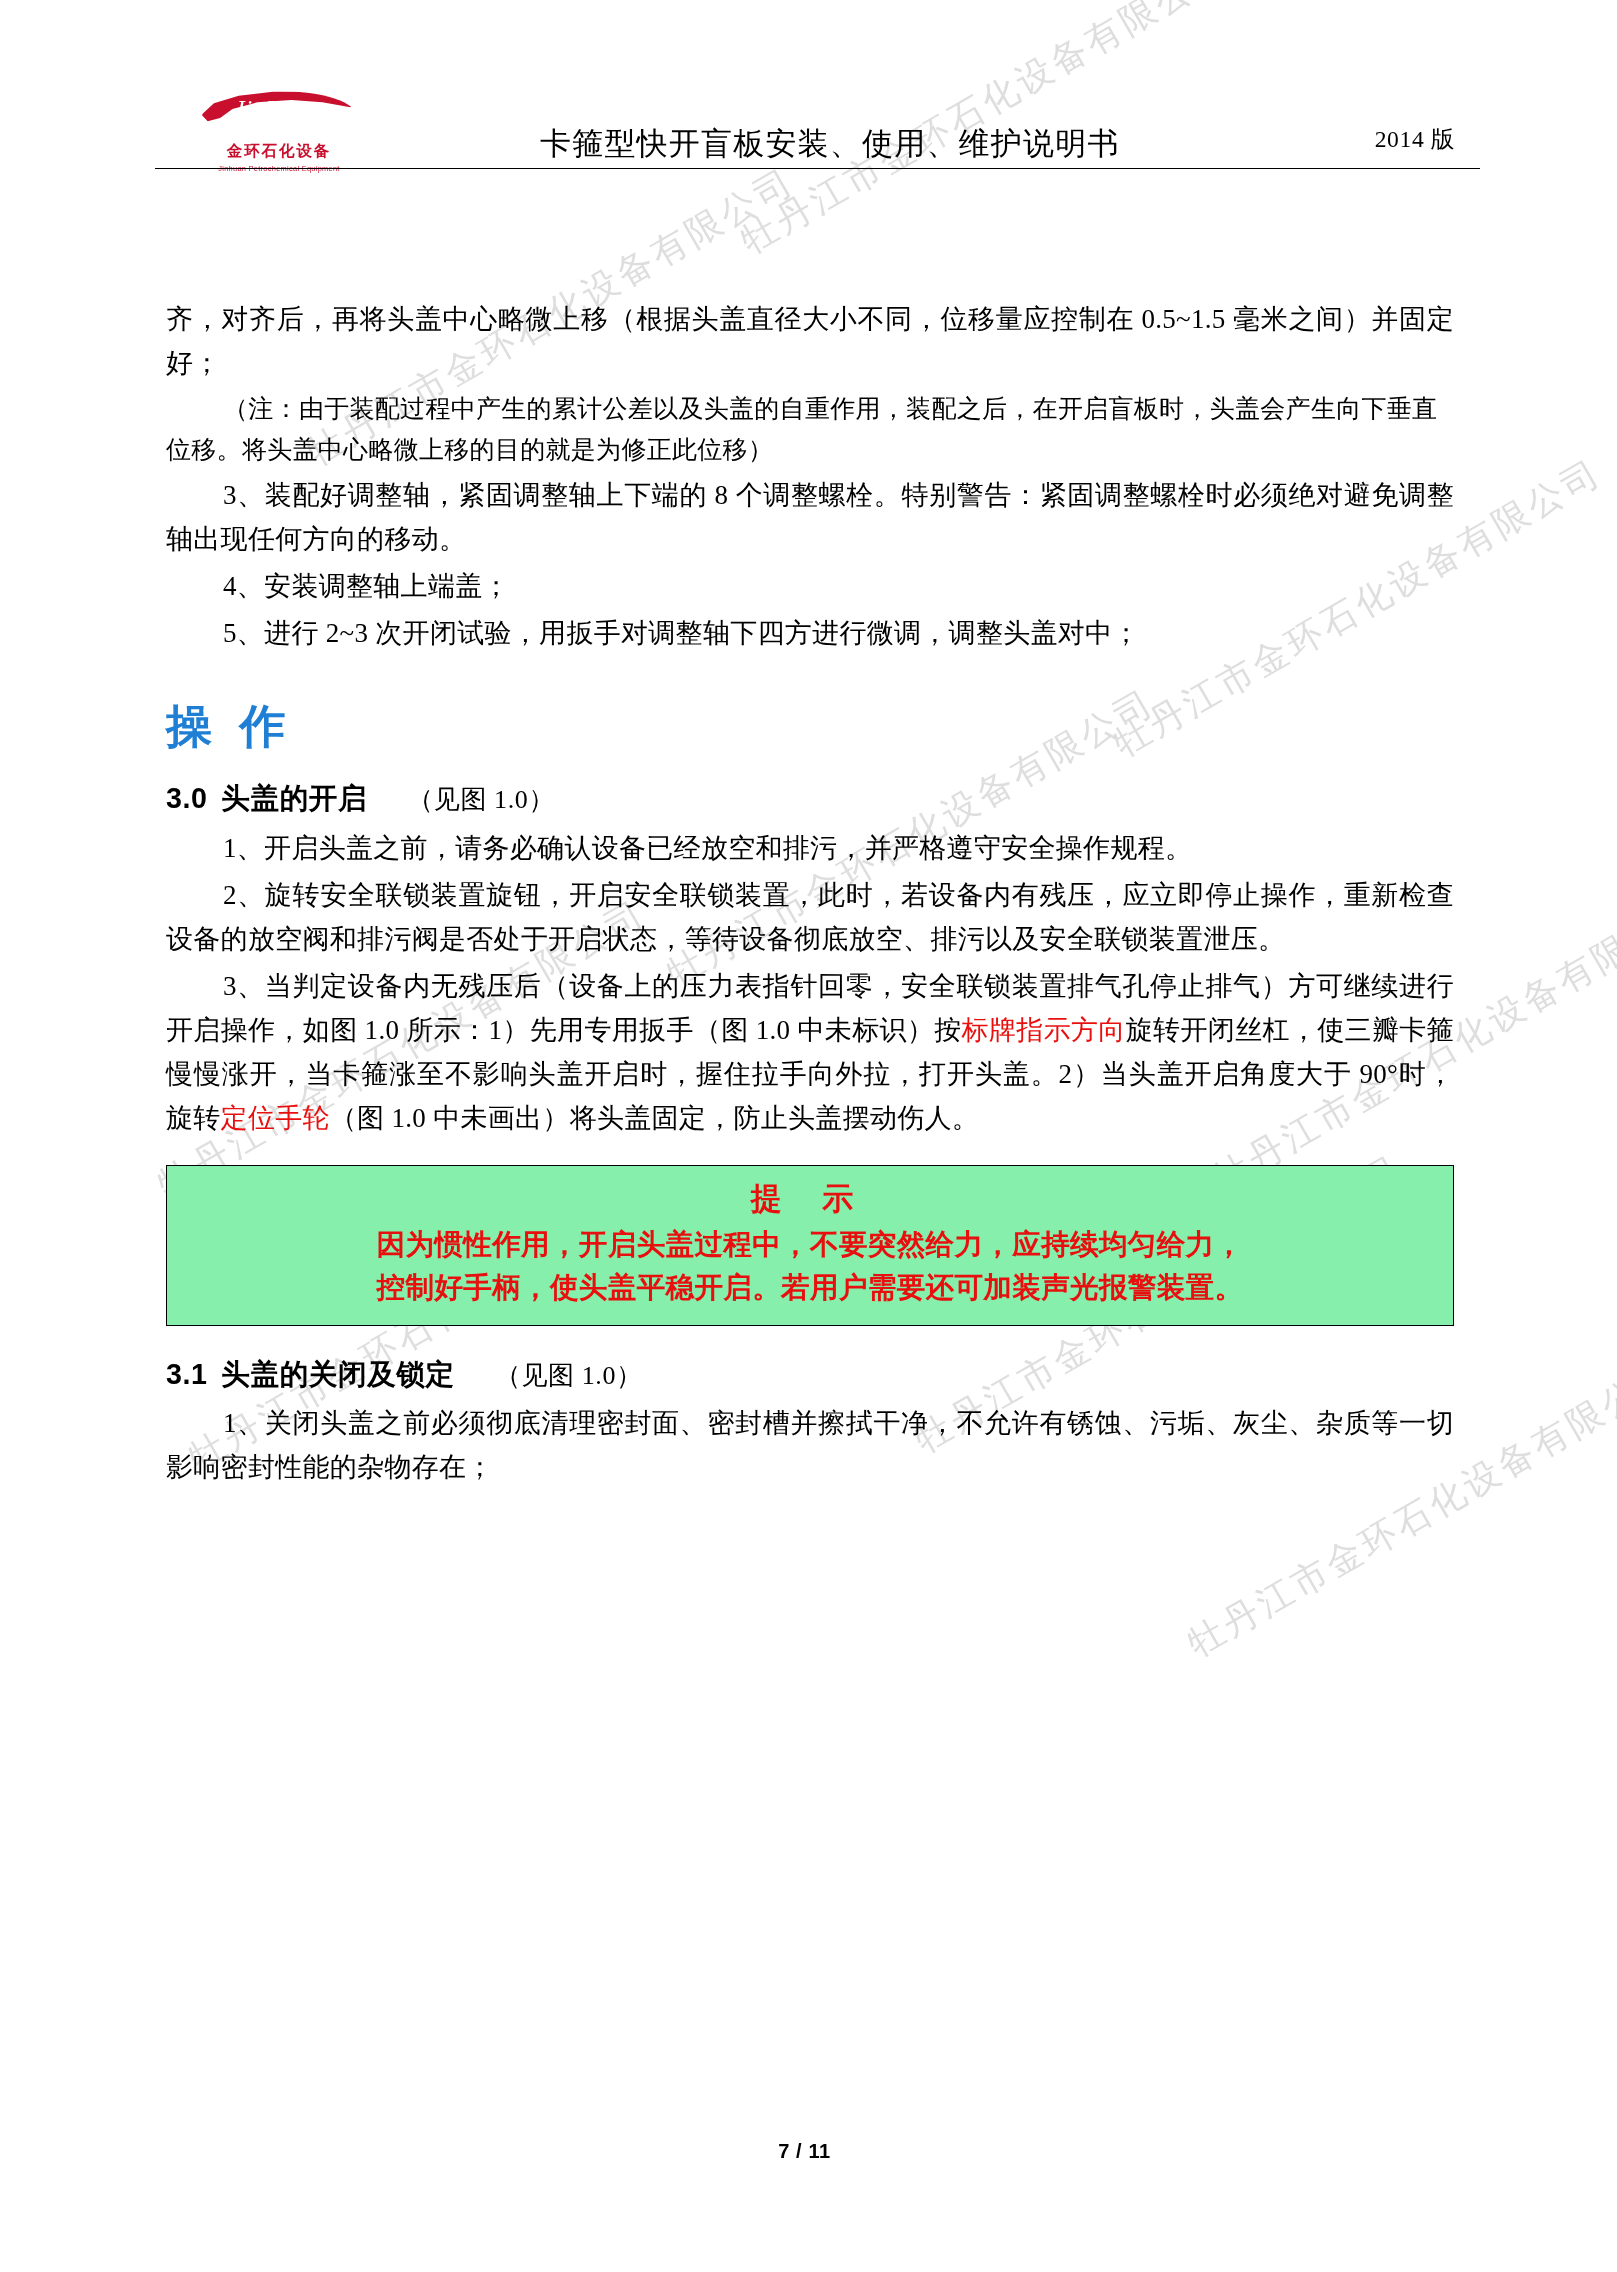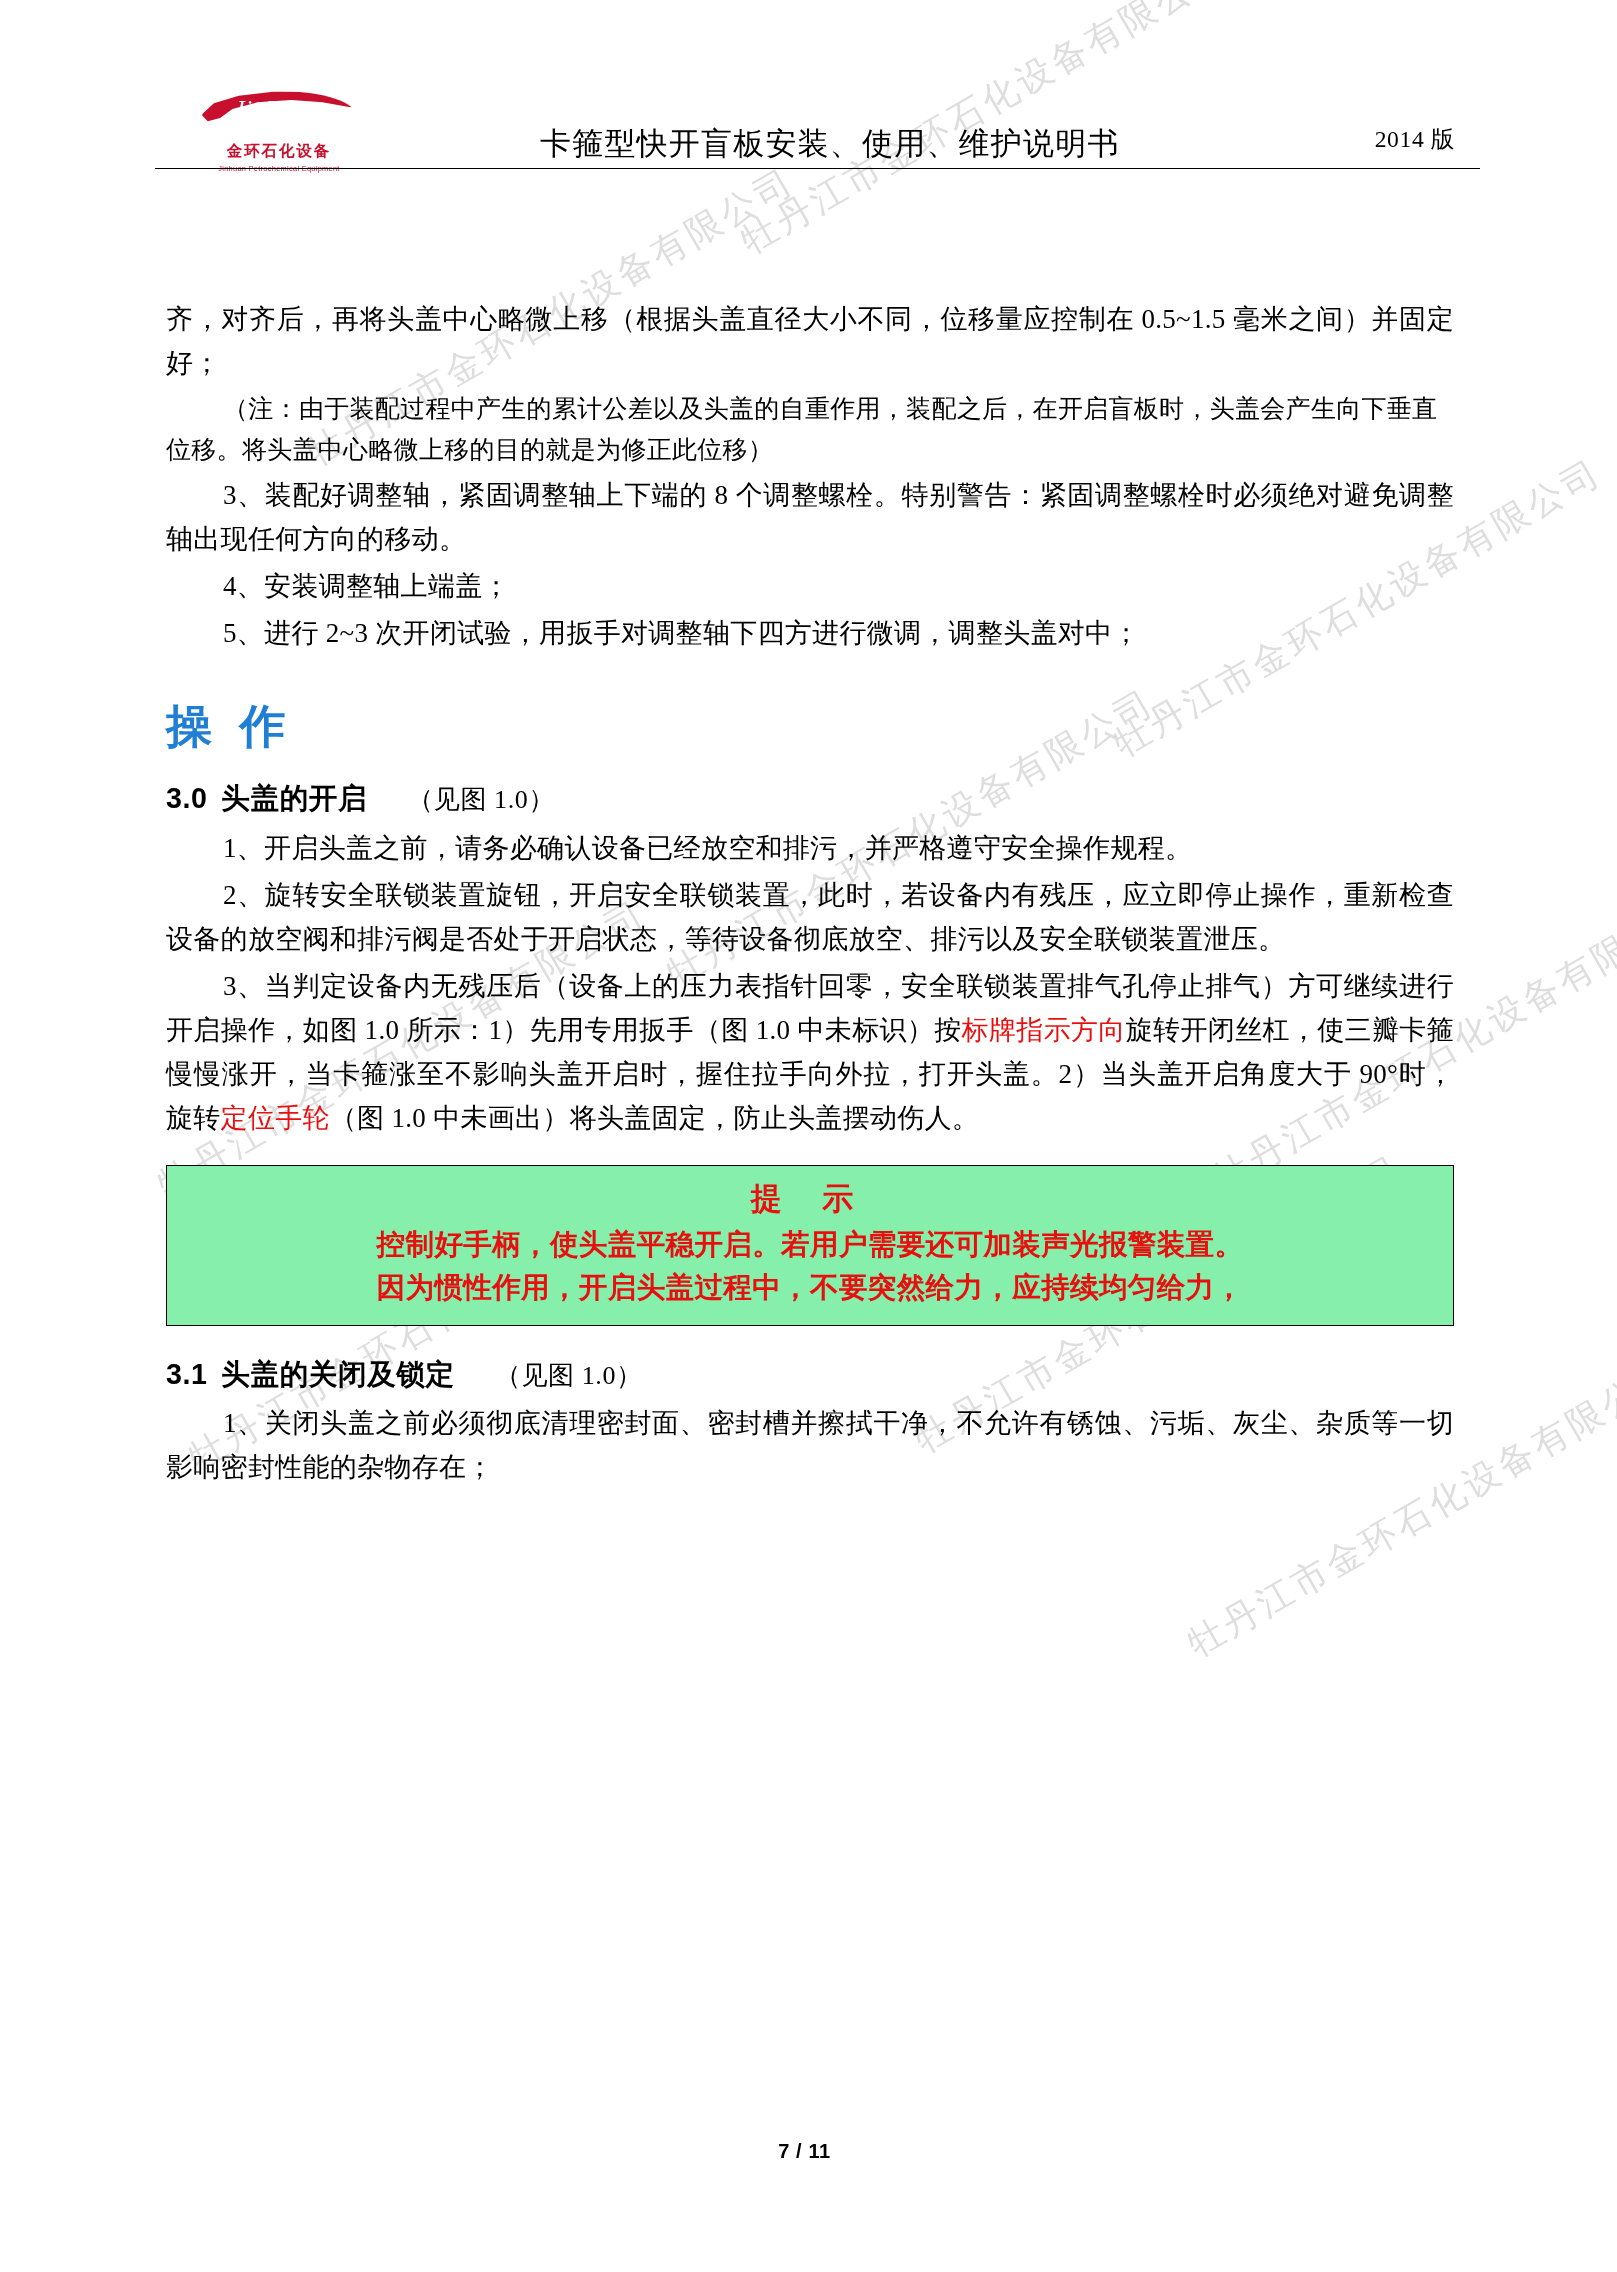--- a/index.html
+++ b/index.html
@@ -261,22 +261,22 @@
     </h2>
 
     <p class="para indent">1、开启头盖之前，请务必确认设备已经放空和排污，并严格遵守安全操作规程。</p>
 
     <p class="para indent">2、旋转安全联锁装置旋钮，开启安全联锁装置，此时，若设备内有残压，应立即停止操作，重新检查设备的放空阀和排污阀是否处于开启状态，等待设备彻底放空、排污以及安全联锁装置泄压。</p>
 
     <p class="para indent"><span>3、当判定设备内无残压后（设备上的压力表指针回零，安全联锁装置排气孔停止排气）方可继续进行开启操作，如图 1.0 所示：1）先用专用扳手（图 1.0 中未标识）按</span><span class="red">标牌指示方向</span><span>旋转开闭丝杠，使三瓣卡箍慢慢涨开，当卡箍涨至不影响头盖开启时，握住拉手向外拉，打开头盖。2）当头盖开启角度大于 90°时，旋转</span><span class="red">定位手轮</span><span>（图 1.0 中未画出）将头盖固定，防止头盖摆动伤人。</span></p>
 
     <div class="tipbox">
       <div class="tip-title">提 示</div>
+      <div class="tip-body">因为惯性作用，开启头盖过程中，不要突然给力，应持续均匀给力，</div>
       <div class="tip-body">控制好手柄，使头盖平稳开启。若用户需要还可加装声光报警装置。</div>
-      <div class="tip-body">因为惯性作用，开启头盖过程中，不要突然给力，应持续均匀给力，</div>
     </div>
 
     <h2 class="sub-head">
       <span class="num">3.1</span><span>头盖的关闭及锁定</span><span class="paren">（见图 1.0）</span>
     </h2>
 
     <p class="para indent">1、关闭头盖之前必须彻底清理密封面、密封槽并擦拭干净，不允许有锈蚀、污垢、灰尘、杂质等一切影响密封性能的杂物存在；</p>
 
   </div>
 

